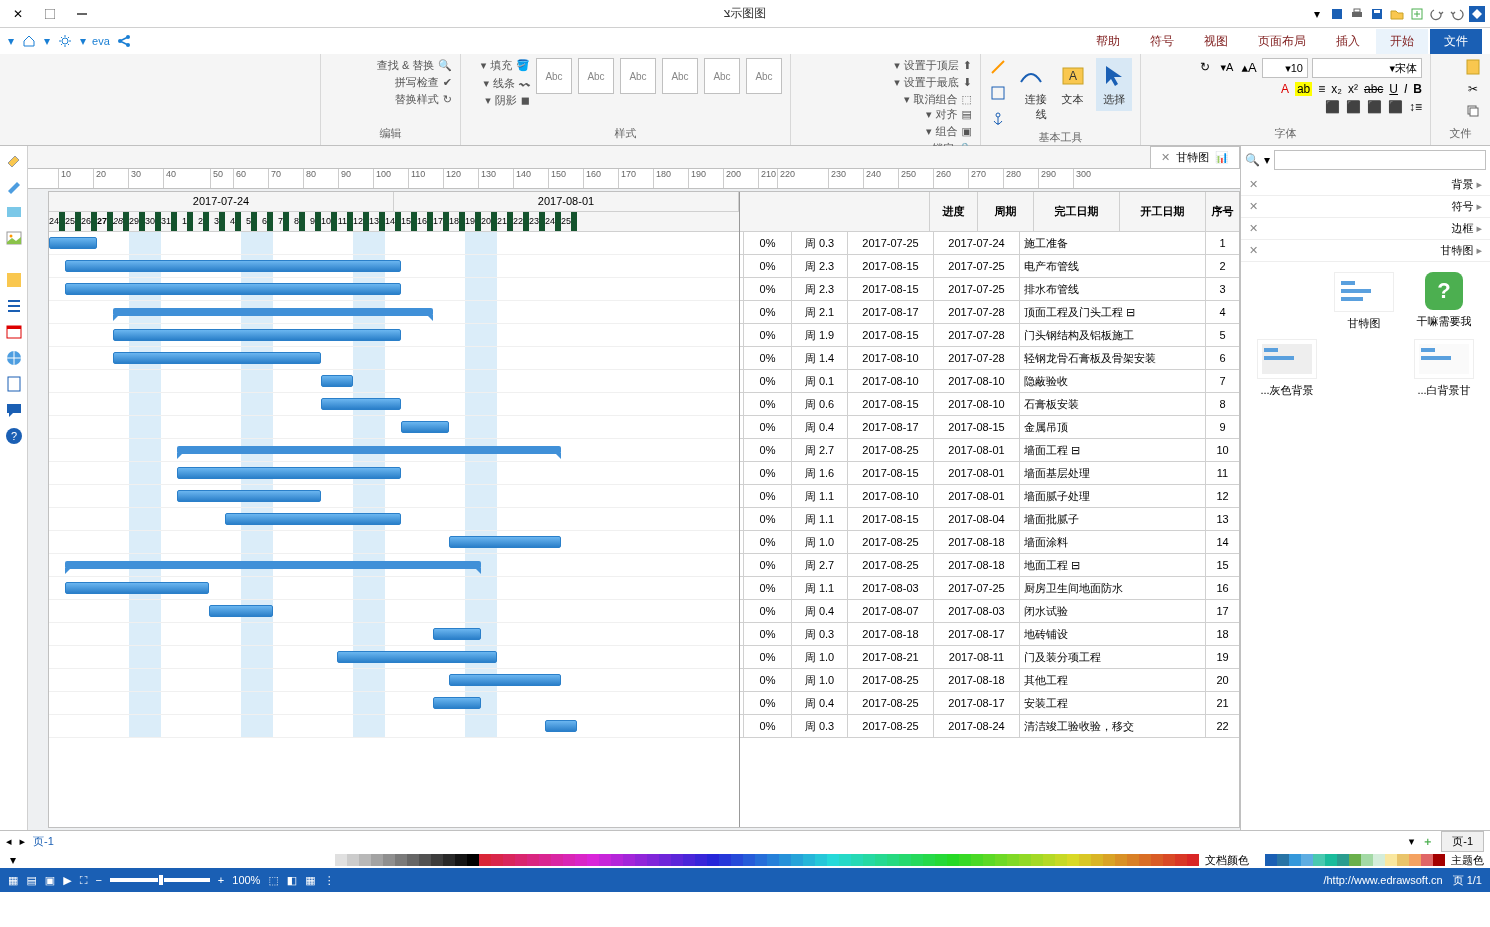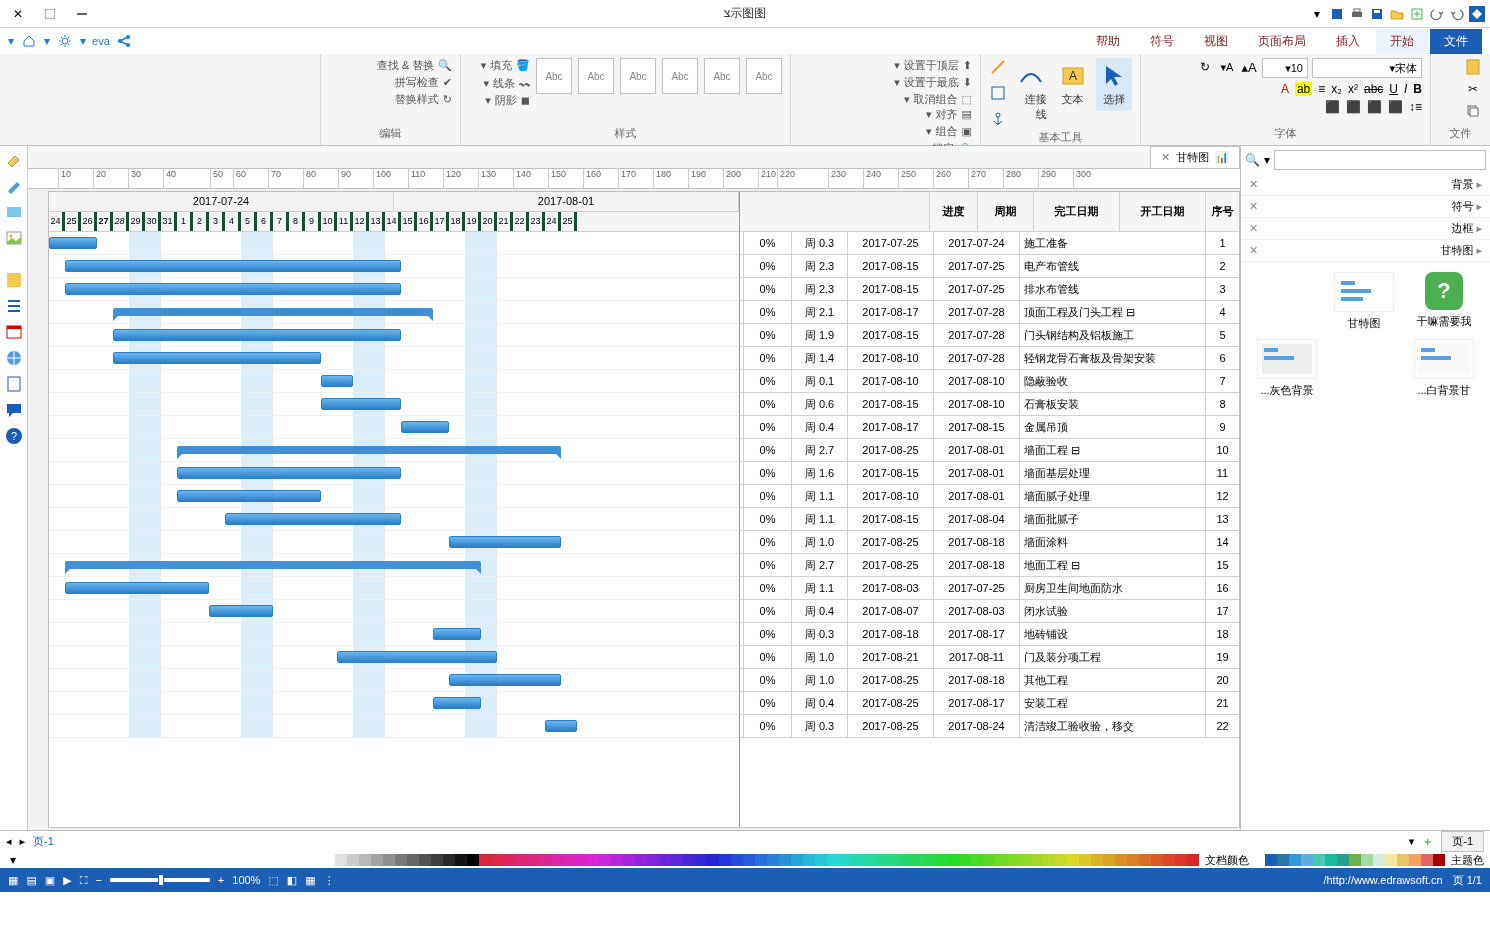--- a/index.html
+++ b/index.html
@@ -65,21 +65,21 @@
 .c-date { width: 86px; }
 .c-dur { width: 56px; }
 .c-prog { width: 48px; }
 
 
 .gantt-chart { flex: 1; position: relative; overflow: hidden; direction: ltr; }
 .gc-header { height: 40px; border-bottom: 1px solid #d0d0d0; display: flex; flex-direction: column; }
 .gc-week-row { height: 20px; display: flex; border-bottom: 1px solid #d0d0d0; background: #f5f5f5; }
 .gc-week { border-right: 1px solid #d0d0d0; font-size: 11px; text-align: center; line-height: 19px; flex: 1; }
 .gc-day-row { height: 20px; display: flex; background: #f5f5f5; }
-.gc-day { border-right: 3px solid #14532d; font-size: 9px; text-align: center; line-height: 19px; }
+.gc-day { border-right: 6px solid #14532d; font-size: 9px; text-align: right; line-height: 19px; }
 .gc-rows { position: relative; }
 .gc-row { height: 23px; border-bottom: 1px solid #f0f0f0; position: relative; }
 .weekend-band { position: absolute; top: 0; bottom: 0; background: #cce6f7; opacity: 0.7; }
 .gbar { position: absolute; height: 12px; top: 5px; border-radius: 2px; background: linear-gradient(to bottom, #6bb6f0, #2a7fc9); border: 1px solid #2a7fc9; }
 .gbar.summary { height: 8px; top: 7px; background: #4090d8; border: none; }
 .gbar.summary::before, .gbar.summary::after { content:''; position:absolute; bottom:-5px; border-top:6px solid #4090d8; }
 .gbar.summary::before { left:0; border-right:6px solid transparent; }
 .gbar.summary::after { right:0; border-left:6px solid transparent; }
 
 

